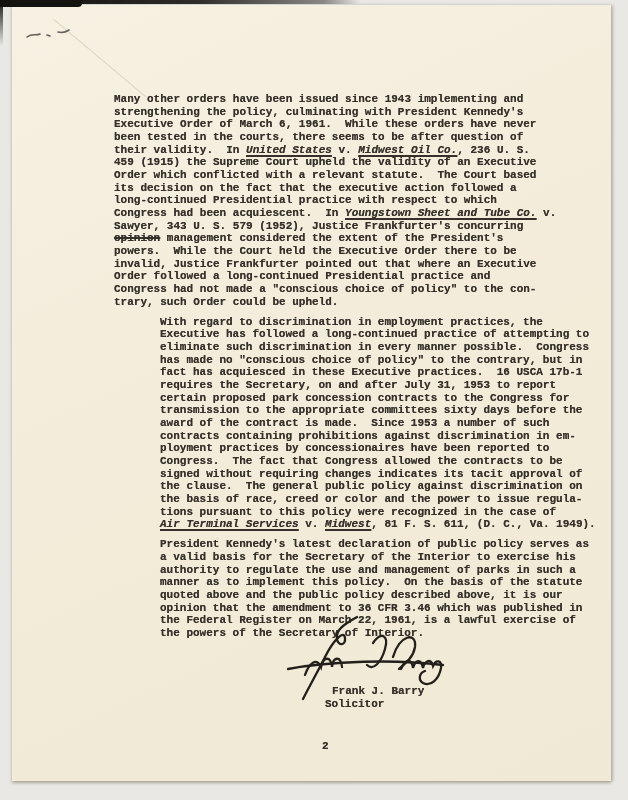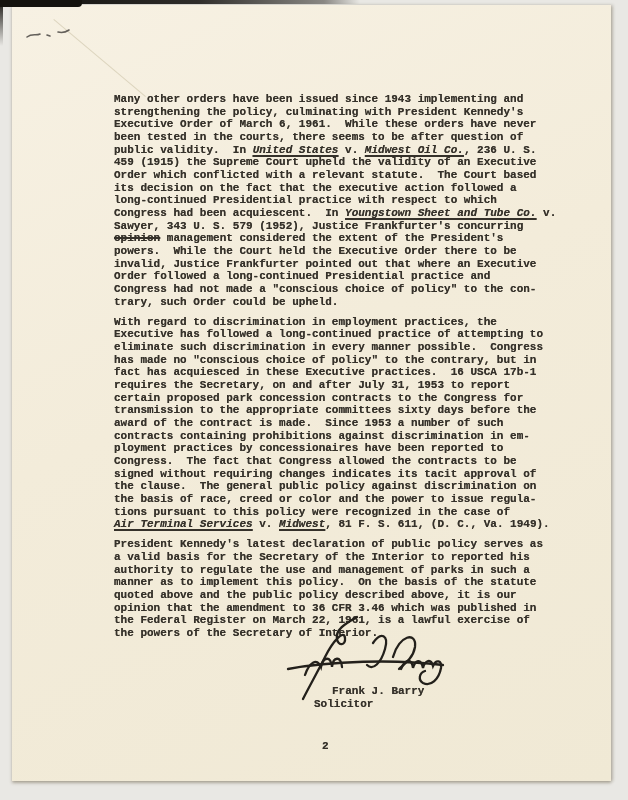--- a/index.html
+++ b/index.html
@@ -13,27 +13,27 @@
     background:linear-gradient(to bottom,#15130f,rgba(21,19,15,0));z-index:4;}
   .page{position:absolute;left:12px;top:5px;width:599px;height:776px;
     background:linear-gradient(155deg,#f7f1e3 0%,#f3ecda 45%,#f0e9d5 100%);
     box-shadow:0 2px 3px rgba(110,100,75,.45),2px 0 3px rgba(110,100,75,.3);z-index:1;}
   .crease{position:absolute;left:42px;top:14px;width:120px;height:1px;
     background:rgba(195,185,155,.5);transform:rotate(40deg);transform-origin:left top;}
   .smudge{position:absolute;left:13px;top:22px;width:52px;height:18px;}
   #text-block{position:absolute;left:102px;top:88px;width:452px;}
   .line{white-space:pre;font-size:11px;line-height:12.65px;font-weight:700;color:#35312a;
     text-shadow:0 0 .4px rgba(53,49,42,.75);}
-  .para + .para{margin-top:7.5px;}
+  .para + .para{margin-top:7.5px;margin-left:46px;}
   .u{text-decoration:underline;text-decoration-thickness:1.5px;text-underline-offset:2px;font-style:italic;}
   .s{text-decoration:line-through;text-decoration-thickness:2px;}
   .typed{position:absolute;font-size:11px;font-weight:700;color:#35312a;white-space:pre;
     text-shadow:0 0 .4px rgba(53,49,42,.75);}
   .sig-name{left:300px;top:680px;padding-left:20px;}
-  .sig-title{left:302px;top:693px;}
+  .sig-title{left:313px;top:693px;}
   .page-number{left:310px;top:735px;}
   .signature-svg{position:absolute;left:273px;top:608px;width:180px;height:88px;}
   .signature-svg path{fill:none;stroke:#23201b;stroke-width:2.3;stroke-linecap:round;}
   .smudge path{fill:none;stroke:#4a4743;stroke-width:1.6;stroke-linecap:round;opacity:.85;}
 </style>
 </head>
 <body>
 
 <div class="scan">
   <div class="top-strip"></div>
@@ -48,21 +48,21 @@
       <path d="M 22 8 l 3 1"></path>
       <path d="M 33 5 c 4 1 8 0 11 -2"></path>
     </svg>
 
     <div id="text-block">
         <div class="para">
           <div class="line"><span>Many other orders have been issued since 1943 implementing and</span></div>
           <div class="line"><span>strengthening the policy, culminating with President Kennedy's</span></div>
           <div class="line"><span>Executive Order of March 6, 1961.  While these orders have never</span></div>
           <div class="line"><span>been tested in the courts, there seems to be after question of</span></div>
-          <div class="line"><span>public validity.  In </span><span class="u">United States</span><span> v. </span><span class="u">Midwest Oil Co.</span><span>, 236 U. S.</span></div>
+          <div class="line"><span>their validity.  In </span><span class="u">United States</span><span> v. </span><span class="u">Midwest Oil Co.</span><span>, 236 U. S.</span></div>
           <div class="line"><span>459 (1915) the Supreme Court upheld the validity of an Executive</span></div>
           <div class="line"><span>Order which conflicted with a relevant statute.  The Court based</span></div>
           <div class="line"><span>its decision on the fact that the executive action followed a</span></div>
           <div class="line"><span>long-continued Presidential practice with respect to which</span></div>
           <div class="line"><span>Congress had been acquiescent.  In </span><span class="u">Youngstown Sheet and Tube Co.</span><span> v.</span></div>
           <div class="line"><span>Sawyer, 343 U. S. 579 (1952), Justice Frankfurter's concurring</span></div>
           <div class="line"><span class="s">opinion</span><span> management considered the extent of the President's</span></div>
           <div class="line"><span>powers.  While the Court held the Executive Order there to be</span></div>
           <div class="line"><span>invalid, Justice Frankfurter pointed out that where an Executive</span></div>
           <div class="line"><span>Order followed a long-continued Presidential practice and</span></div>
@@ -83,21 +83,21 @@
           <div class="line"><span>ployment practices by concessionaires have been reported to</span></div>
           <div class="line"><span>Congress.  The fact that Congress allowed the contracts to be</span></div>
           <div class="line"><span>signed without requiring changes indicates its tacit approval of</span></div>
           <div class="line"><span>the clause.  The general public policy against discrimination on</span></div>
           <div class="line"><span>the basis of race, creed or color and the power to issue regula-</span></div>
           <div class="line"><span>tions pursuant to this policy were recognized in the case of</span></div>
           <div class="line"><span class="u">Air Terminal Services</span><span> v. </span><span class="u">Midwest</span><span>, 81 F. S. 611, (D. C., Va. 1949).</span></div>
         </div>
         <div class="para">
           <div class="line"><span>President Kennedy's latest declaration of public policy serves as</span></div>
-          <div class="line"><span>a valid basis for the Secretary of the Interior to reported his</span></div>
+          <div class="line"><span>a valid basis for the Secretary of the Interior to exercise his</span></div>
           <div class="line"><span>authority to regulate the use and management of parks in such a</span></div>
           <div class="line"><span>manner as to implement this policy.  On the basis of the statute</span></div>
           <div class="line"><span>quoted above and the public policy described above, it is our</span></div>
           <div class="line"><span>opinion that the amendment to 36 CFR 3.46 which was published in</span></div>
           <div class="line"><span>the Federal Register on March 22, 1961, is a lawful exercise of</span></div>
           <div class="line"><span>the powers of the Secretary of Interior.</span></div>
         </div>
       </div>
 
     <svg class="signature-svg" viewBox="0 0 180 88">

